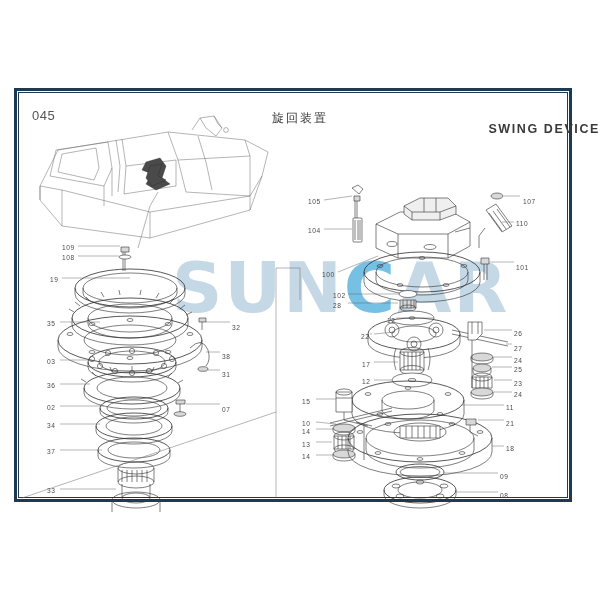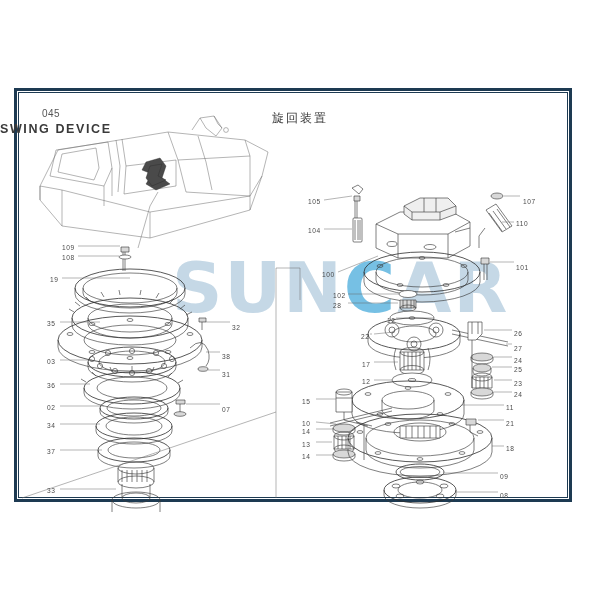--- a/index.html
+++ b/index.html
@@ -14,26 +14,26 @@
          border:1px solid #1d3a52;box-sizing:border-box;pointer-events:none;}
 
   
   .wm{position:absolute;left:172px;top:247px;width:300px;height:95px;
       font-family:"DejaVu Sans",sans-serif;font-weight:bold;font-size:70px;
       letter-spacing:2px;color:#bcd2e2;opacity:.85;white-space:nowrap;
       user-select:none;}
   .wm .c{color:#5fb6e0;}
 
   
-  .pageno{position:absolute;left:32px;top:108px;font-size:10px;color:#555;
-          letter-spacing:.5px;margin-left:10px;}
+  .pageno{position:absolute;left:32px;top:108px;font-size:13px;color:#555;
+          letter-spacing:.5px;}
   .title-jp{position:absolute;left:0;top:110px;width:600px;text-align:center;
             font-family:"DejaVu Sans",sans-serif;font-size:12px;color:#3a3a3a;
             letter-spacing:2px;}
-  .title-en{position:absolute;left:0;top:122px;width:600px;text-align:left;
+  .title-en{position:absolute;left:0;top:122px;width:600px;text-align:right;
             font-family:"Liberation Sans",sans-serif;font-size:12.5px;
             font-weight:bold;color:#3a3a3a;letter-spacing:1.6px;}
 
   
   .lbl{position:absolute;font-size:6.6px;color:#4a4a4a;letter-spacing:.6px;
        white-space:nowrap;font-family:"Liberation Sans",sans-serif;}
 
   svg{position:absolute;left:0;top:0;overflow:visible;}
   .ln{fill:none;stroke:#3b3b3b;stroke-width:.65;}
   .ln2{fill:none;stroke:#2d2d2d;stroke-width:.8;}

